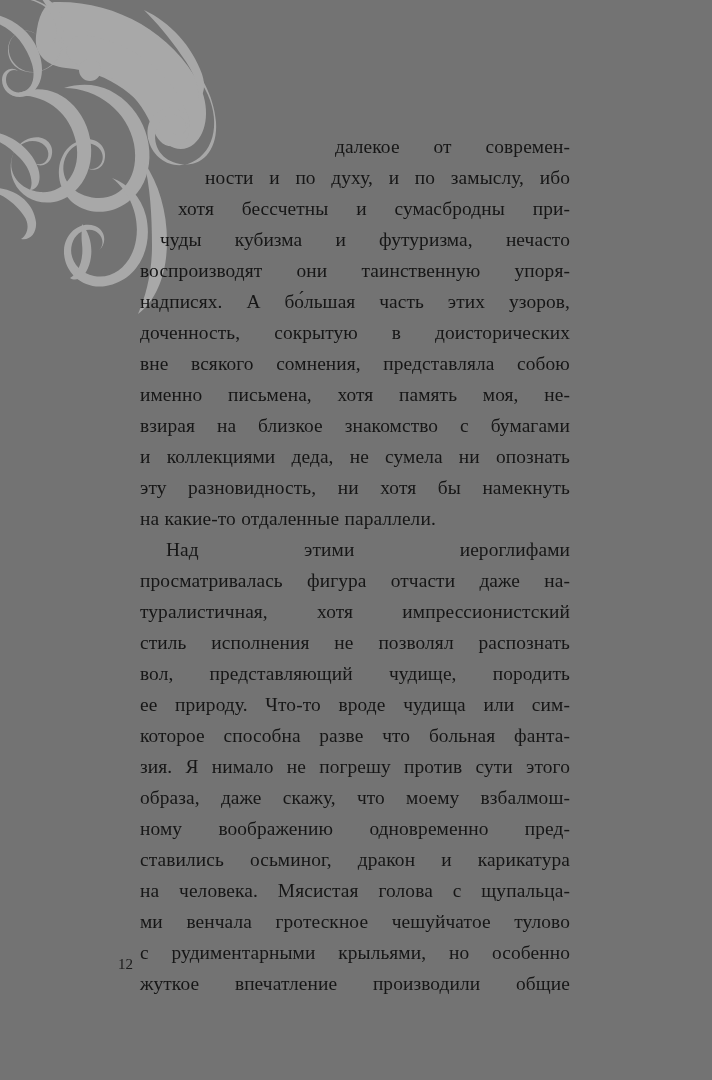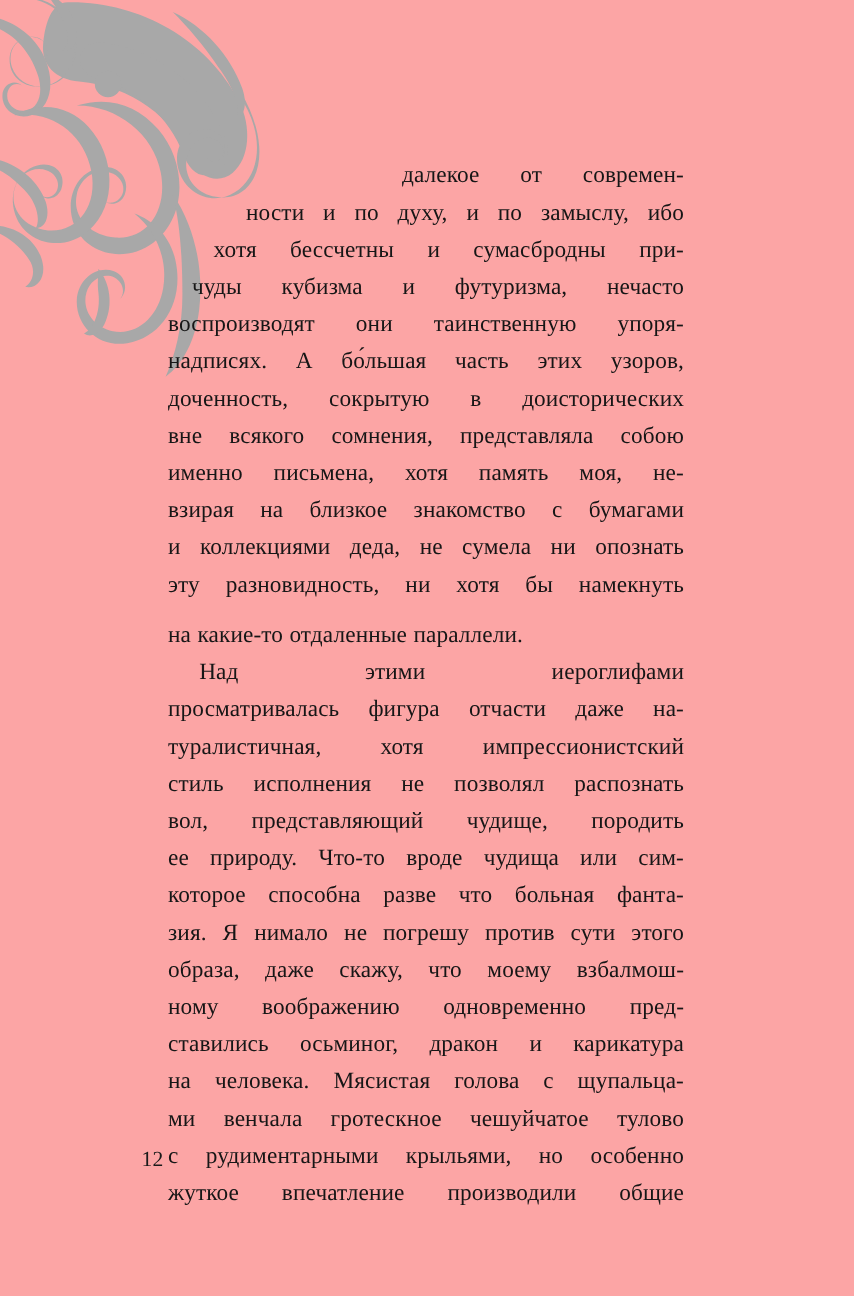--- a/index.html
+++ b/index.html
@@ -13,21 +13,21 @@
     position: relative;
     overflow: hidden;
     font-family: "Liberation Serif", "DejaVu Serif", serif;
     -webkit-font-smoothing: antialiased;
   }
 
   
   #page {
     position: absolute;
     inset: 0;
-    background: #fca5a5;
+    background: #737373;
     padding-left: 28px;
   }
 
   
   #ornament {
     position: absolute;
     left: -6px;
     top: -8px;
     width: 230px;
     height: 330px;
@@ -64,37 +64,36 @@
   
   .ln.j {
     display: flex;
     justify-content: space-between;
     white-space: normal;
   }
   .ln.j > span { white-space: pre; }
   .ln.last {
     display: block;
     white-space: nowrap;
-    margin-top: 11px;
   }
   
   .i1 { padding-left: 195px; }
   .i2 { padding-left: 65px; }
   .i3 { padding-left: 38px; }
   .i4 { padding-left: 20px; }
   .i5 { padding-left: 0px; }
 
   .pindent { padding-left: 26px; }
 
   
   #folio {
     position: absolute;
     left: 118px;
     top: 956px;
-    font-size: 18px;
+    font-size: 15px;
     color: #1a1a1a;
     font-family: "Liberation Serif", "DejaVu Serif", serif;
   }
 </style>
 </head>
 <body>
 
 <div id="page">
 
   <div id="ornament">

